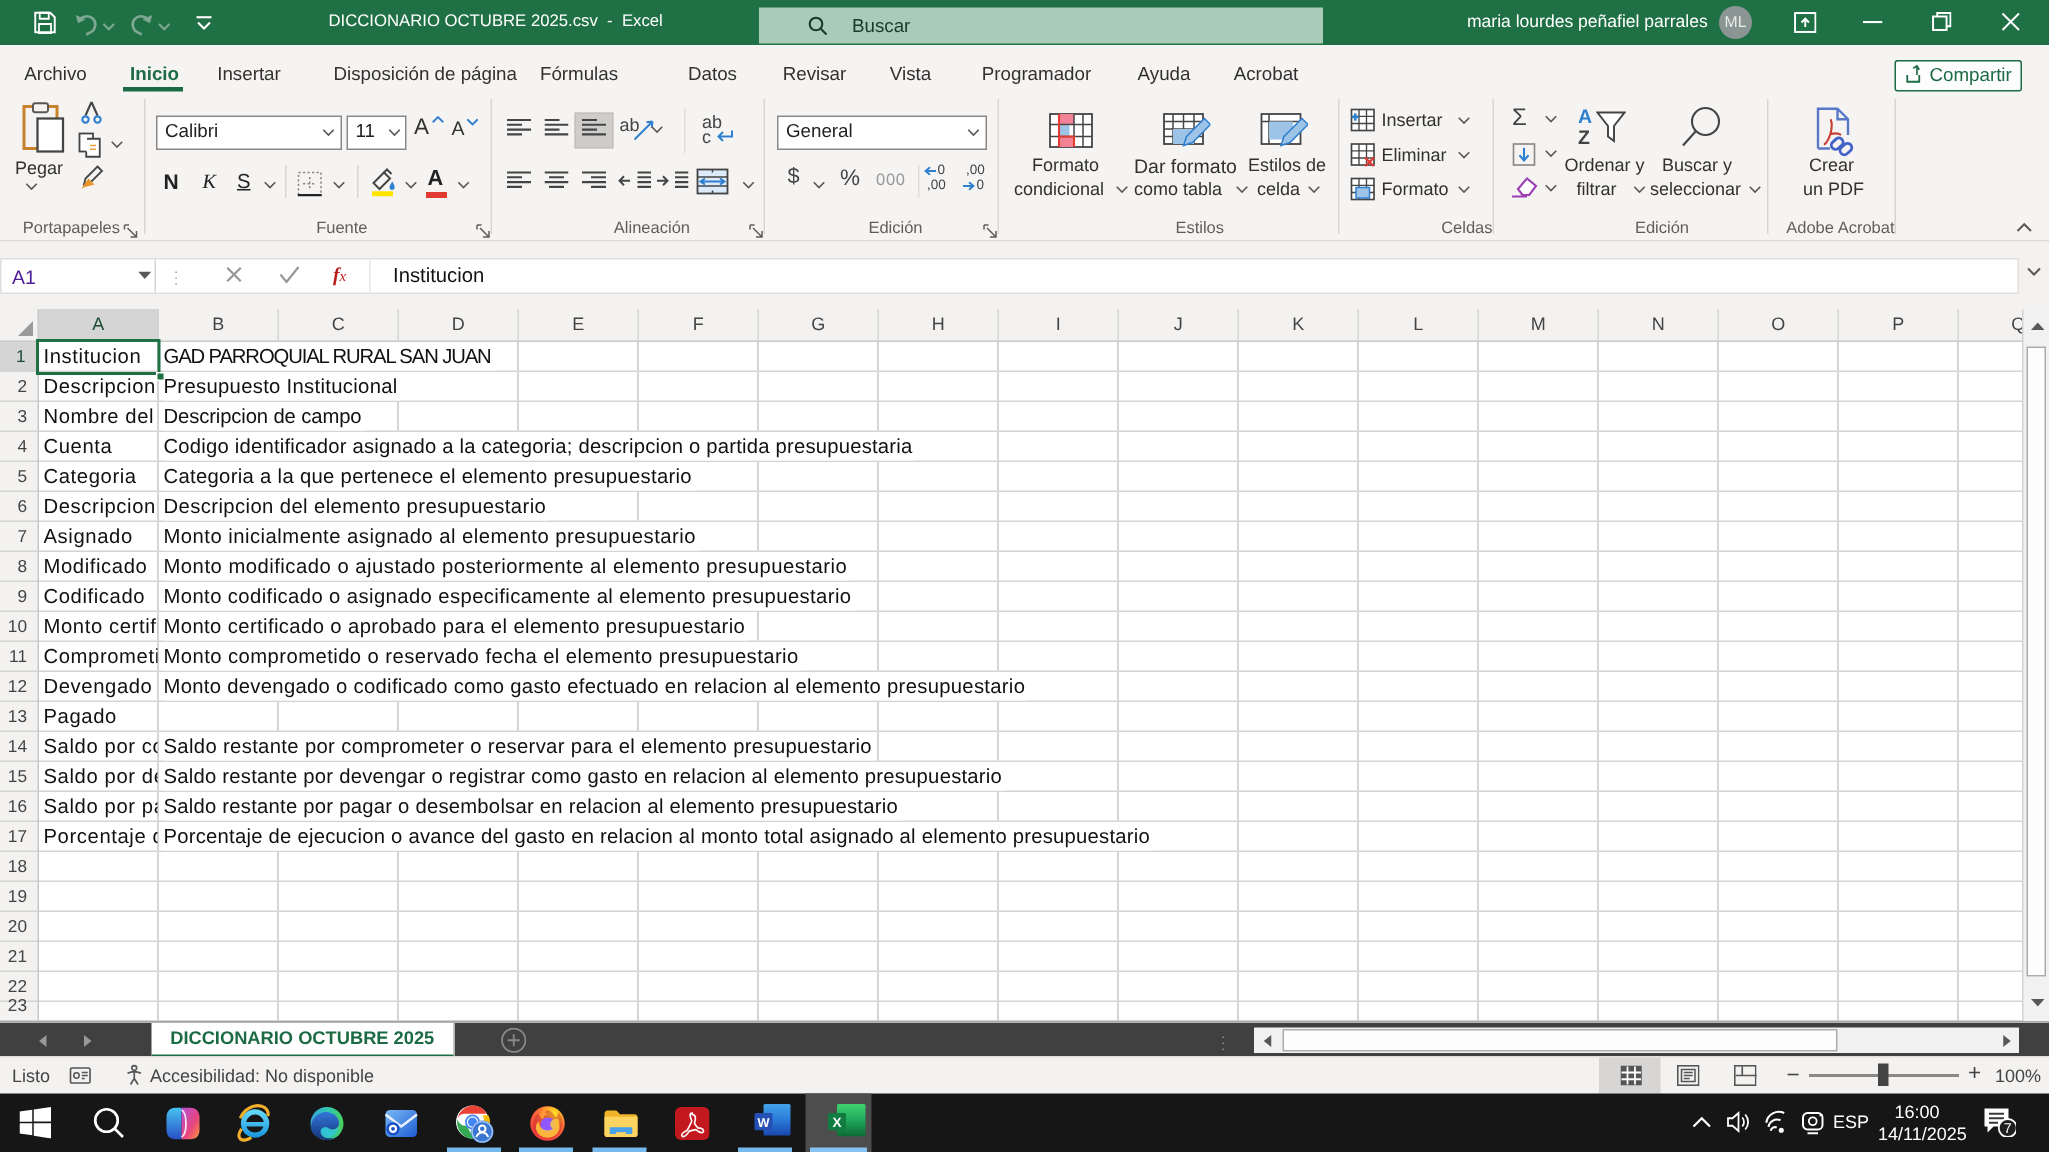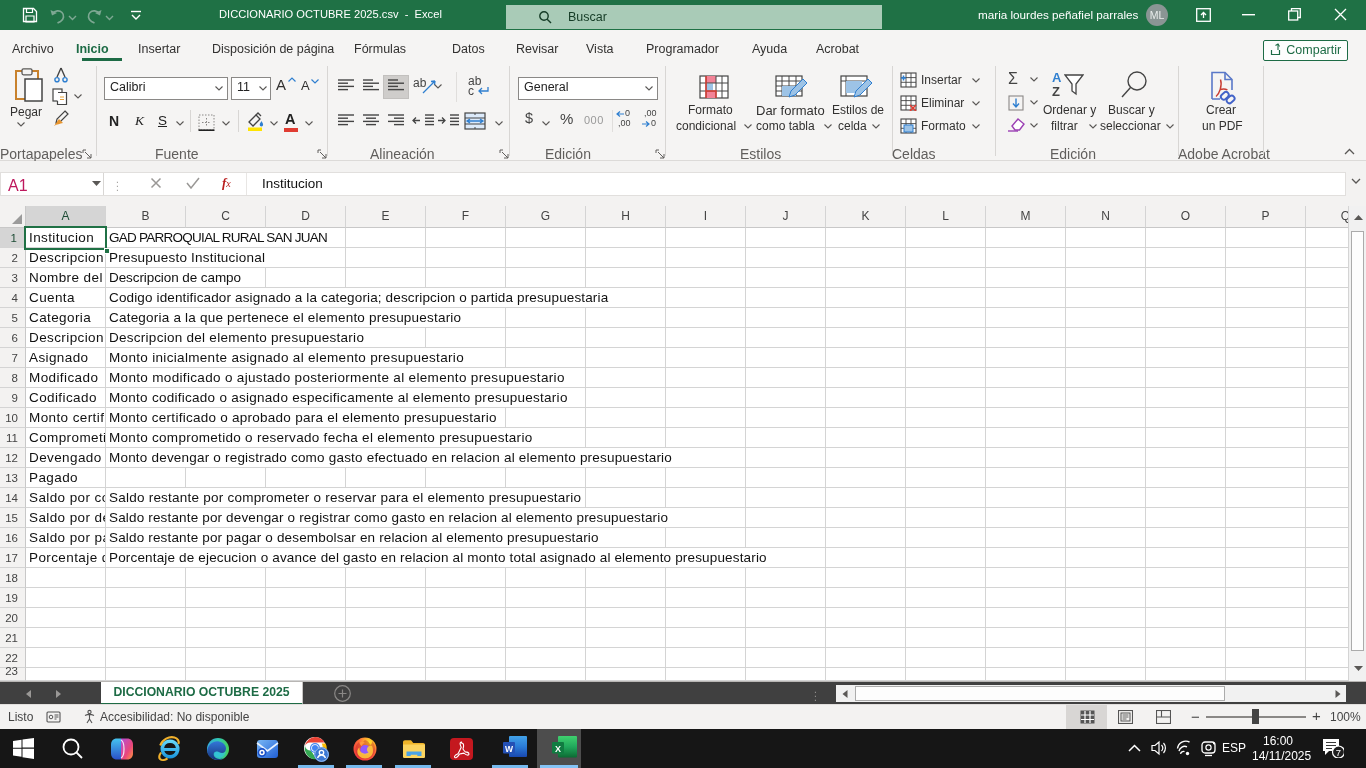--- a/index.html
+++ b/index.html
@@ -8,27 +8,27 @@
 
 #title{position:absolute;left:0;top:0;width:1366px;height:30px;background:#1f7145;color:#fff}
 #title .t{position:absolute;left:219px;top:8px;font-size:11.15px;color:#fff;white-space:pre}
 #search{position:absolute;left:506px;top:5px;width:376px;height:24px;background:#a9cbb7;color:#10331f}
 #search .mg{position:absolute;left:32px;top:5px}
 #search .tx{position:absolute;left:62px;top:5px;font-size:12.5px;color:#153c26}
 #user{position:absolute;left:978px;top:8px;font-size:11.7px;color:#fff;white-space:pre}
 .mlc{position:absolute;left:1146px;top:4px;width:22px;height:22px;border-radius:50%;background:#8a9594;color:#e8eceb;font-size:10.5px;text-align:center;line-height:22px}
 
 #tabs{position:absolute;left:0;top:30px;width:1366px;height:32px;background:#f5f4f3}
-#tabs .tab{position:absolute;top:0;height:32px;line-height:39px;font-size:12.5px;color:#323130;}
+#tabs .tab{position:absolute;top:0;height:32px;line-height:39px;font-size:12.5px;color:#323130;text-align:center}
 #tabs .sel{color:#1d6b45;font-weight:bold}
 #share{position:absolute;left:1263px;top:40px;width:85px;height:21px;border:1px solid #1d6b45;border-radius:2px;color:#1d6b45;font-size:12.5px;text-align:center;line-height:19px;background:#fdfdfd}
 
 #ribbon{position:absolute;left:0;top:62px;width:1366px;height:99px;background:#f5f4f3;border-bottom:1px solid #dcdad8}
 .gsep{position:absolute;top:4px;height:90px;width:1px;background:#d8d6d4}
-.glabel{position:absolute;top:84px;height:14px;font-size:14px;color:#605e5c;text-align:left;white-space:nowrap}
+.glabel{position:absolute;top:84px;height:14px;font-size:11px;color:#605e5c;text-align:right;white-space:nowrap}
 .launch{position:absolute;top:85px;font-size:10px;color:#605e5c}
 .rtext{position:absolute;font-size:12px;color:#323130;white-space:nowrap}
 .combo{position:absolute;background:#fff;border:1px solid #8a8886}
 .rbtn-sel{position:absolute;background:#cfcdcb;border:1px solid #c2c0be}
 
 #fbar{position:absolute;left:0;top:161px;width:1366px;height:42px;background:#f3f2f1}
 #fwhite{position:absolute;left:0;top:11px;width:1346px;height:24px;background:#fff;border:1px solid #e1dfdd}
 
 #grid{position:absolute;left:0;top:206px;width:1348px;height:475px;background:#fff;overflow:hidden}
 #corner{position:absolute;left:0;top:0;width:26px;height:22px;background:#f3f2f1;border-right:1px solid #c8c8c8;border-bottom:1px solid #c8c8c8}
@@ -434,21 +434,21 @@
 <div class="glabel" style="left:1178px;width:85px">Adobe Acrobat</div>
 <div class="gsep" style="left:1263px"></div>
 <svg class="abs" style="left:1344px;top:86px" width="11" height="7" viewBox="0 0 11 7">
         <path d="M1 6L5.5 1.5 10 6" fill="none" stroke="#5a5856" stroke-width="1.3"></path>
       </svg>
     </div>
 
 <div id="fbar">
  <div id="fwhite"></div>
  <div class="abs" style="left:103px;top:12px;width:1px;height:22px;background:#d8d6d4"></div>
- <span class="abs" style="left:8px;top:16px;font-size:16px;color:#be185d">A1</span>
+ <span class="abs" style="left:8px;top:16px;font-size:13px;color:#4c1d95">A1</span>
  <svg class="abs" style="left:92px;top:20px" width="9" height="6" viewBox="0 0 9 6">
         <path d="M0 0l4.5 5L9 0z" fill="#5a5856"></path>
       </svg>
  <div class="abs" style="left:116px;top:17px;width:3px;height:12px;color:#9a9896;font-size:10px;line-height:4px">.<br>.<br>.</div>
  <svg class="abs" style="left:150px;top:16px" width="12" height="12" viewBox="0 0 12 12">
         <path d="M1.5 1.5l9 9M10.5 1.5l-9 9" stroke="#9a9896" stroke-width="1.5"></path>
       </svg>
  <svg class="abs" style="left:186px;top:16px" width="14" height="12" viewBox="0 0 14 12">
         <path d="M1 6l4 5L13 1" fill="none" stroke="#9a9896" stroke-width="1.5"></path>
       </svg>
@@ -591,21 +591,21 @@
 <div class="row" style="top:202px;height:20px">
         <span class="ca">Monto certificado</span>
         <span class="cb" style="letter-spacing:0.26px">Monto certificado o aprobado para el elemento presupuestario</span>
       </div>
 <div class="row" style="top:222px;height:20px">
         <span class="ca">Comprometido</span>
         <span class="cb" style="letter-spacing:0.29px">Monto comprometido o reservado fecha el elemento presupuestario</span>
       </div>
 <div class="row" style="top:242px;height:20px">
         <span class="ca">Devengado</span>
-        <span class="cb" style="letter-spacing:0.2px">Monto devengar o registrado como gasto efectuado en relacion al elemento presupuestario</span>
+        <span class="cb" style="letter-spacing:0.2px">Monto devengado o codificado como gasto efectuado en relacion al elemento presupuestario</span>
       </div>
 <div class="row" style="top:262px;height:20px">
         <span class="ca">Pagado</span>
       </div>
 <div class="row" style="top:282px;height:20px">
         <span class="ca">Saldo por comprometer</span>
         <span class="cb" style="letter-spacing:0.23px">Saldo restante por comprometer o reservar para el elemento presupuestario</span>
       </div>
 <div class="row" style="top:302px;height:20px">
         <span class="ca">Saldo por devengar</span>

